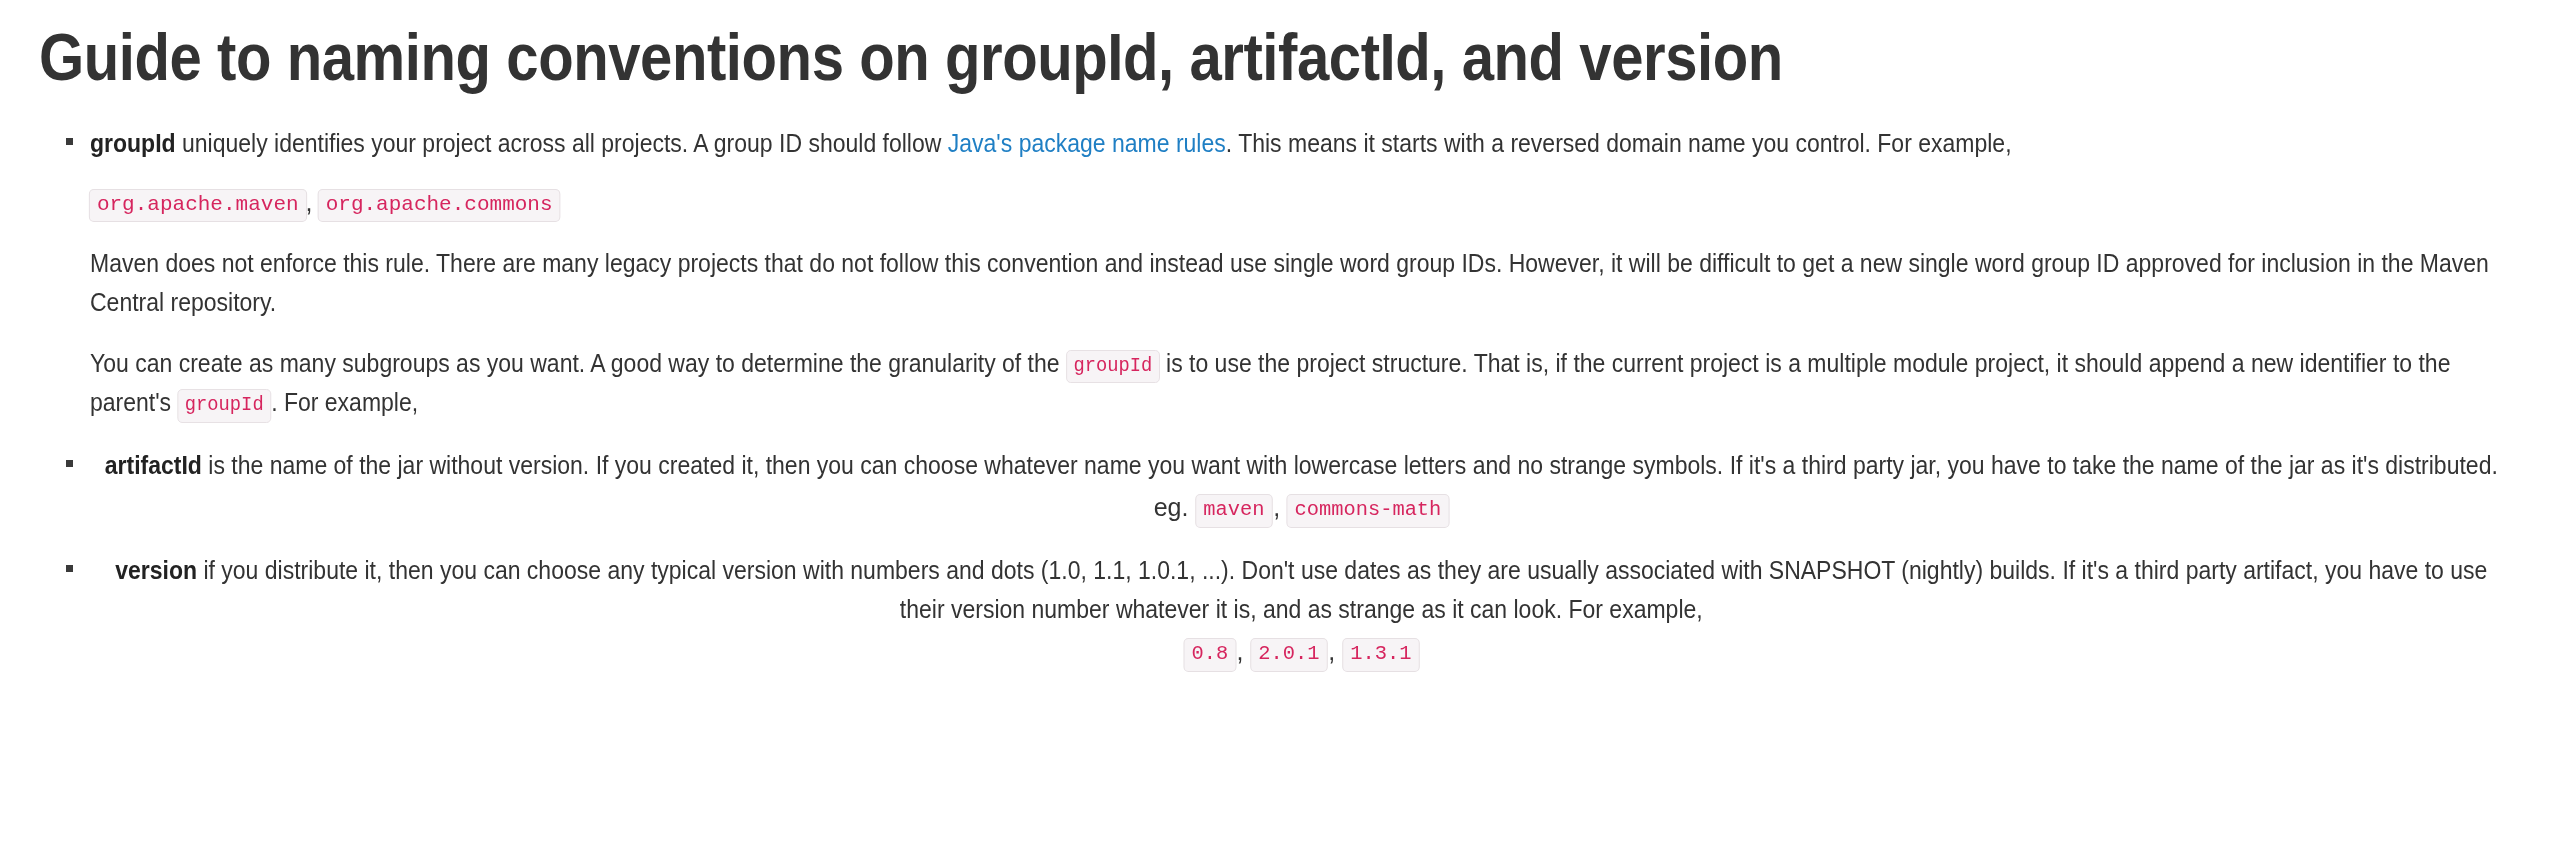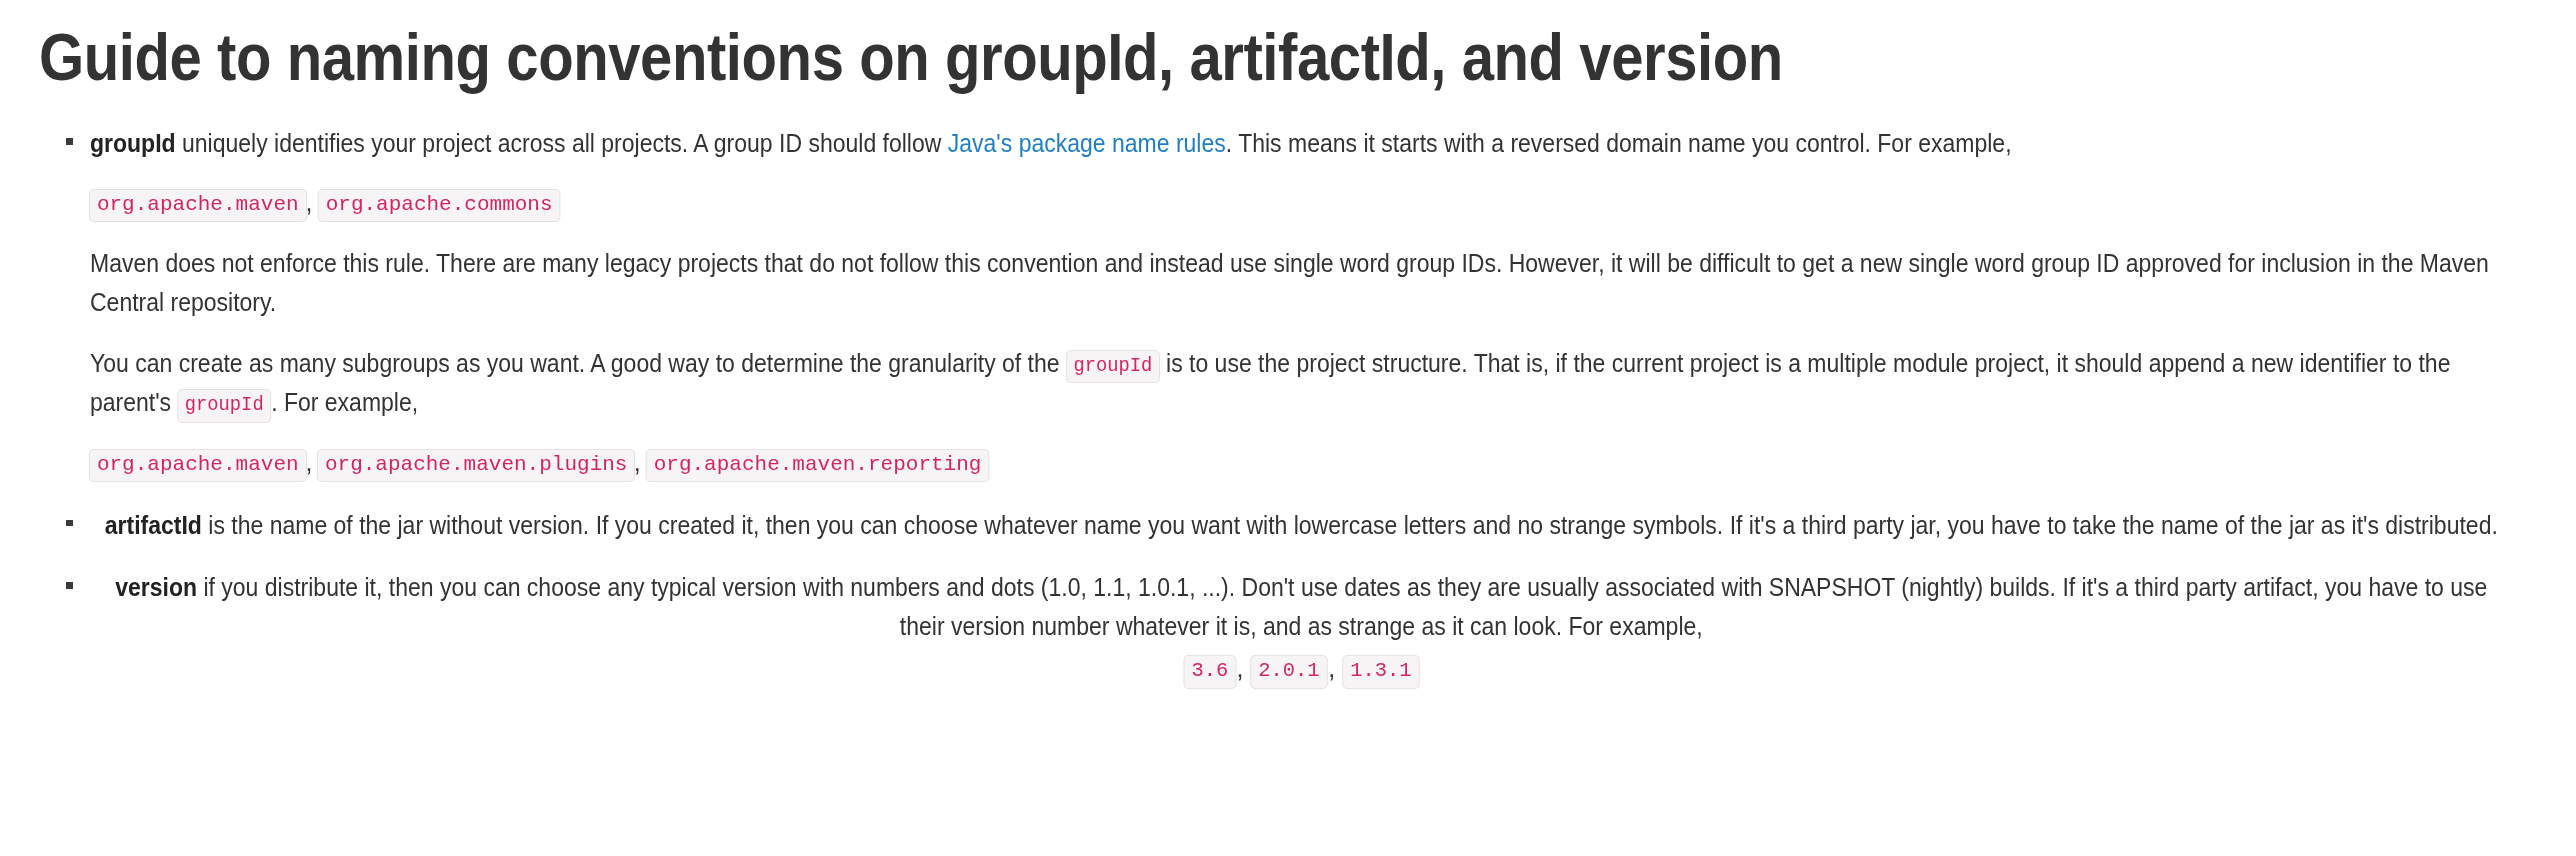--- a/index.html
+++ b/index.html
@@ -129,27 +129,27 @@
 
     <li>
       <p class="para"><span class="lead">groupId</span><span> uniquely identifies your project across all projects. A group ID should follow </span><a class="ext-link" href="#">Java's package name rules</a><span>. This means it starts with a reversed domain name you control. For example,</span></p>
 
       <div class="chip-row"><code class="chip">org.apache.maven</code><span class="sep">,</span> <code class="chip">org.apache.commons</code></div>
 
       <p class="para" style="margin-top:21.6px;">Maven does not enforce this rule. There are many legacy projects that do not follow this convention and instead use single word group IDs. However, it will be difficult to get a new single word group ID approved for inclusion in the Maven Central repository.</p>
 
       <p class="para" style="margin-top:21.6px;"><span>You can create as many subgroups as you want. A good way to determine the granularity of the </span><code class="chip">groupId</code><span> is to use the project structure. That is, if the current project is a multiple module project, it should append a new identifier to the parent's </span><code class="chip">groupId</code><span>. For example,</span></p>
 
-      <div class="chip-row"><code class="chip">org.apache.maven</code><span class="sep">,</span> <code class="chip">org.apache.maven.plugins</code><span class="sep">,</span> <code class="chip">org.apache.maven.reporting</code></div>
     </li>
 
     <li>
       <p class="para"><span class="lead">artifactId</span><span> is the name of the jar without version. If you created it, then you can choose whatever name you want with lowercase letters and no strange symbols. If it's a third party jar, you have to take the name of the jar as it's distributed.</span></p>
+      <div class="inline-eg"><span>eg.</span> <code class="chip">maven</code><span class="sep">,</span> <code class="chip">commons-math</code></div>
     </li>
 
     <li>
       <p class="para"><span class="lead">version</span><span> if you distribute it, then you can choose any typical version with numbers and dots (1.0, 1.1, 1.0.1, ...). Don't use dates as they are usually associated with SNAPSHOT (nightly) builds. If it's a third party artifact, you have to use their version number whatever it is, and as strange as it can look. For example,</span></p>
-      <div class="inline-eg"><code class="chip">3.6</code><span class="sep">,</span> <code class="chip">2.0.1</code><span class="sep">,</span> <code class="chip">1.3.1</code></div>
+      <div class="inline-eg"><code class="chip">0.8</code><span class="sep">,</span> <code class="chip">2.0.1</code><span class="sep">,</span> <code class="chip">1.3.1</code></div>
     </li>
 
   </ul>
 </div>
 
 
 </body></html>

